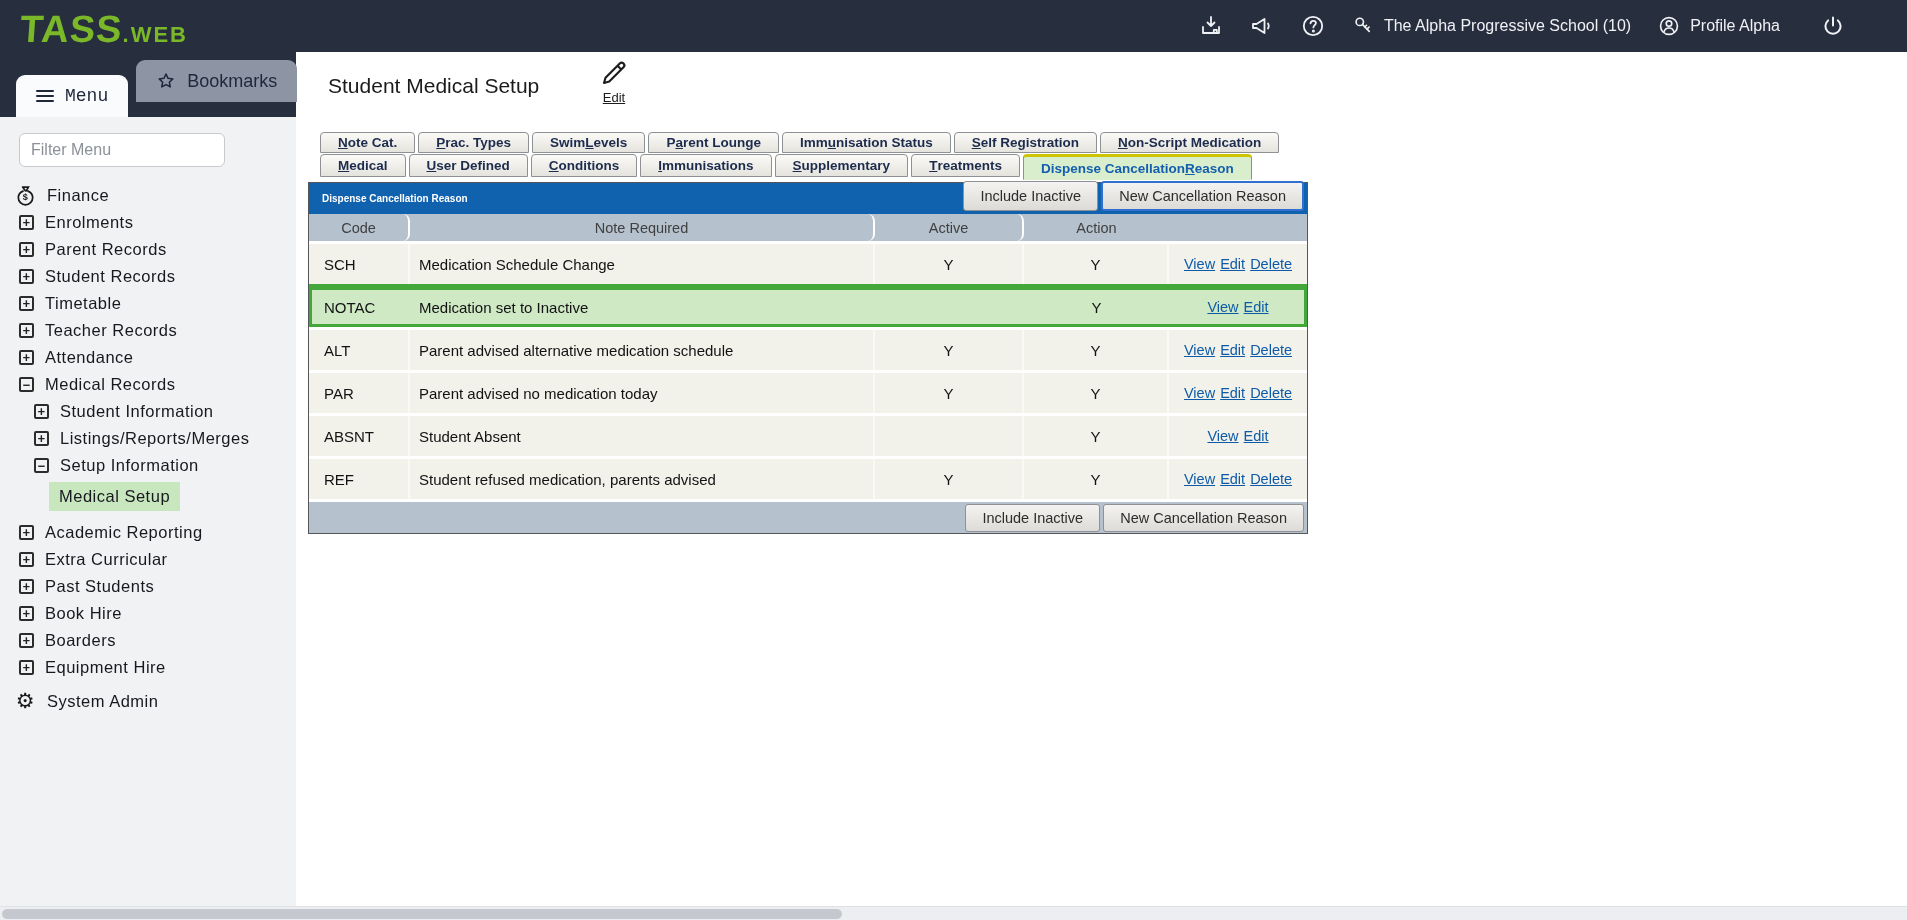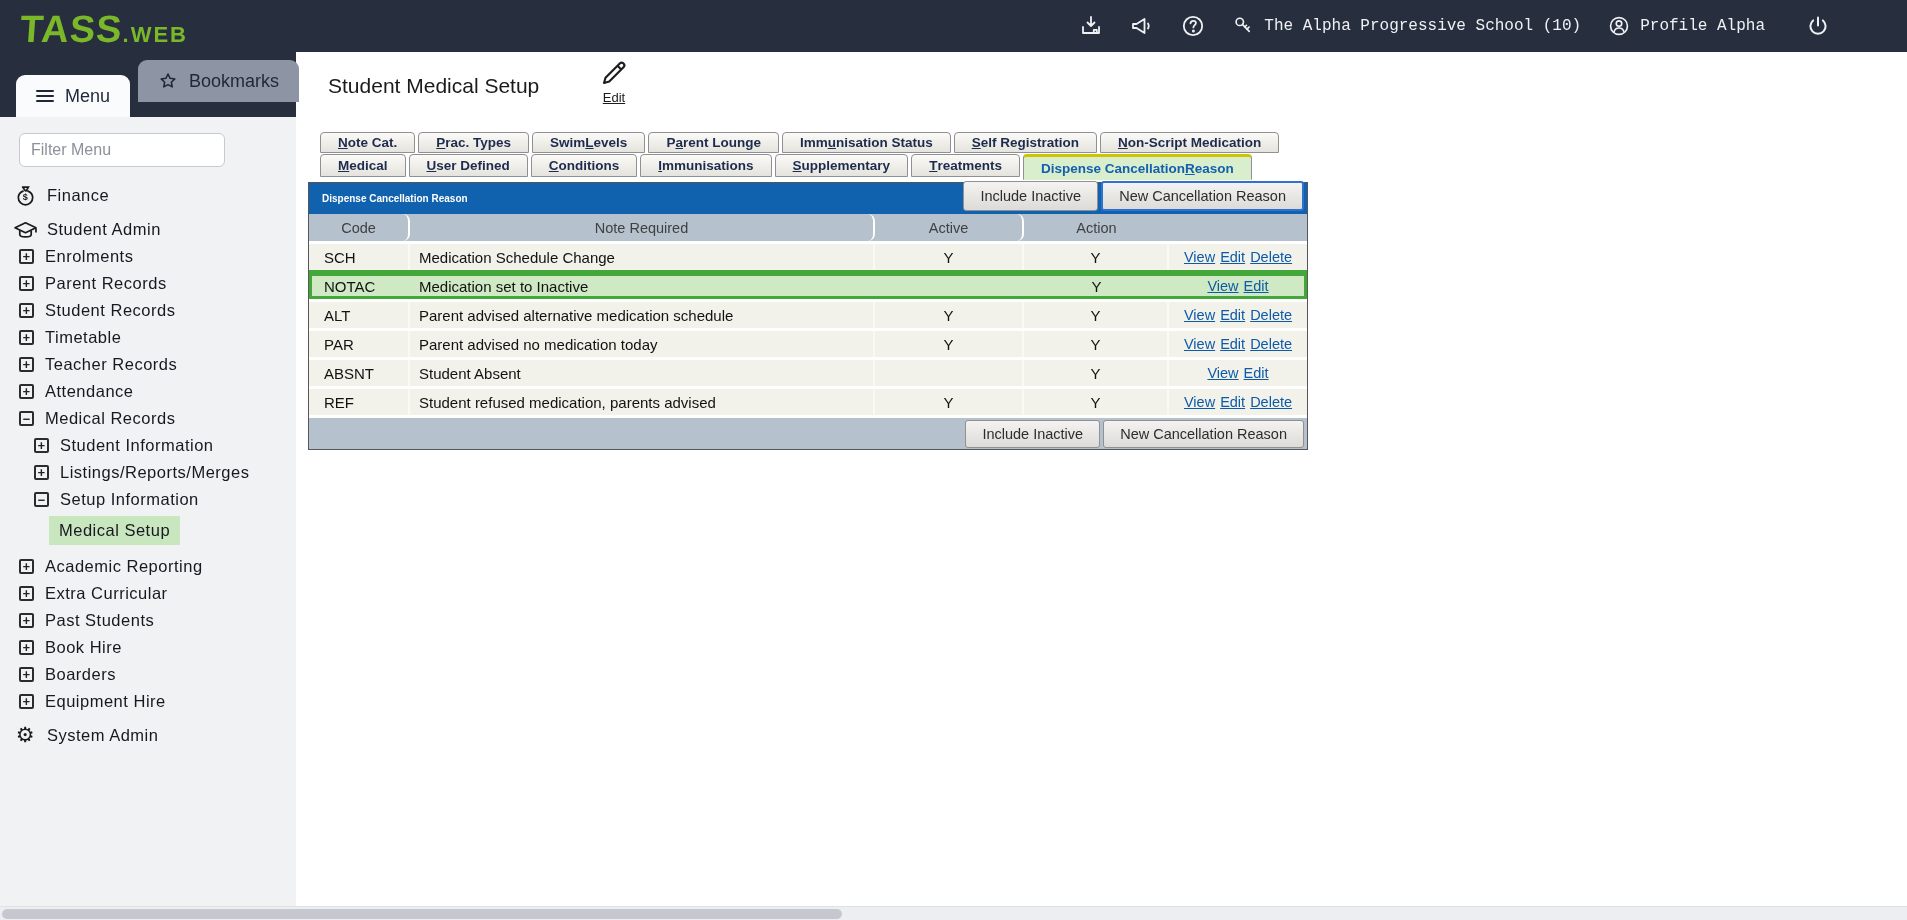--- a/index.html
+++ b/index.html
@@ -5,38 +5,38 @@
   * { box-sizing: border-box; }
   html,body { margin:0; padding:0; }
   body {
     width:1907px; height:920px; position:relative; overflow:hidden;
     font-family:"Liberation Sans", sans-serif; background:#ffffff;
   }
 
   
   .topbar { position:absolute; left:0; top:0; width:1907px; height:52px; background:#272e3e; z-index:6; }
   .topbar-right {
-    position:absolute; right:77px; top:0; height:52px;
-    display:flex; align-items:center; gap:27px; color:#eff1f4;font-family:Liberation Mono, monospace;
+    position:absolute; right:62px; top:0; height:52px;
+    display:flex; align-items:center; gap:27px; color:#eff1f4;
   }
   .tb-item { display:flex; align-items:center; gap:10px; font-size:16px; color:#eff1f4; cursor:pointer; white-space:nowrap; }
   .tb-item svg { display:block; }
   .tb-power { margin-left:14px; }
 
   
   .corner { position:absolute; left:0; top:0; width:296px; height:117px; background:#272e3e; z-index:7; }
   .logo { position:absolute; left:20px; top:8px; display:flex; align-items:baseline; cursor:pointer; }
   .logo-main { font-size:38px; font-weight:bold; color:#7ab829; letter-spacing:1px; transform:skewX(-4deg); }
   .logo-suffix { font-size:22px; font-weight:bold; color:#7ab829; letter-spacing:2px; }
   .nav-tabs { position:absolute; left:16px; bottom:0; display:flex; gap:8px; }
   .nav-tab {
     height:42px; display:flex; align-items:center; gap:11px; padding:0 20px;
     border-radius:9px 9px 0 0; font-size:18px; color:#1f2738; cursor:pointer;
   }
-  .nav-tab.menu { background:#fafbfc; }
+  .nav-tab.menu { background:#fafbfc;font-family:Liberation Mono, monospace; }
   .nav-tab.bookmarks { background:#8d95a5; }
   .nav-tab svg { display:block; }
 
   
   .sidebar { position:absolute; left:0; top:117px; width:296px; bottom:14px; background:#f1f2f4; z-index:5; }
   .filter {
     display:block; margin:16px 0 0 19px; width:206px; height:34px;
     border:1px solid #c7c9cd; border-radius:6px; background:#fff;
     font-size:16px; padding:0 11px; color:#333; outline:none;
     font-family:"Liberation Sans", sans-serif;
@@ -94,21 +94,21 @@
     font-family:"Liberation Sans", sans-serif;
   }
   .btn.focus { border:2px solid #2f70d1; }
   .grid-row { display:grid; grid-template-columns:101px 465px 149px 145px auto; }
   .thead { background:#b5c1cc; }
   .thead .cell { height:27px; font-size:14.5px; color:#404040; border-right:2px solid #fff;border-radius:7px; }
   .thead .cell:last-child { border-right:none; }
   .cell { display:flex; align-items:center; justify-content:center; }
   .cell.left { justify-content:flex-start; }
   .trow { background:#f2f1ea; border-top:3px solid #ffffff; }
-  .trow .cell { height:26px; font-size:15px; color:#121212; border-right:2px solid #faf9f5; }
+  .trow .cell { height:40px; font-size:15px; color:#121212; border-right:2px solid #faf9f5; }
   .trow .cell:last-child { border-right:none; }
   .c-code { padding-left:15px; }
   .c-desc { padding-left:9px; }
   .trow.highlighted { background:#cfe9c5; box-shadow:inset 0 0 0 3px #43a73a; border-top-color:#43a73a; }
   .trow.highlighted .cell { border-right:none; }
   .actions { gap:5px; }
   .action-link { color:#0d5ba8; text-decoration:underline; font-size:14.5px; cursor:pointer;text-align:right; }
   .tfoot { height:34px; background:#b5c1cc; border-top:3px solid #ffffff; display:flex; align-items:center; justify-content:flex-end; gap:3px; padding-right:3px; }
   .tfoot .btn { height:28px; }
 
@@ -200,30 +200,20 @@
   <div class="menu" id="sidebar-menu">
       <div class="menu-item level0">
         <span class="menu-icon">
           <svg viewBox="0 0 24 24" width="23" height="23" fill="none" stroke="currentColor" stroke-width="1.8" stroke-linecap="round">
             <path d="M9 3.2h6l-2.2 3.9M9 3.2l2.8 3.9m-2.4.3c-3.2 1.4-4.9 4.1-4.9 6.8a7.5 7.5 0 0 0 15 0c0-2.7-1.7-5.4-4.9-6.8"></path>
             <text x="12" y="16.6" font-size="9.5" font-weight="bold" stroke="none" fill="currentColor" text-anchor="middle" font-family="Liberation Sans, sans-serif">$</text>
           </svg>
         </span>
         <span class="menu-label">Finance</span>
       </div>
-      <div class="menu-item level0">
-        <span class="menu-icon">
-          <svg viewBox="0 0 26 20" width="25" height="19" fill="none" stroke="currentColor" stroke-width="1.8" stroke-linejoin="round">
-            <path d="M2 8.2 13 3l11 5.2L13 13.4 2 8.2z"></path>
-            <path d="M7 10.8v4.4c0 1.4 2.7 2.6 6 2.6s6-1.2 6-2.6v-4.4"></path>
-            <path d="M24 8.6v4.6"></path>
-          </svg>
-        </span>
-        <span class="menu-label">Student Admin</span>
-      </div>
       <div class="menu-item level1">
         <span class="toggle">+</span>
         <span class="menu-label">Enrolments</span>
       </div>
       <div class="menu-item level1">
         <span class="toggle">+</span>
         <span class="menu-label">Parent Records</span>
       </div>
       <div class="menu-item level1">
         <span class="toggle">+</span>

